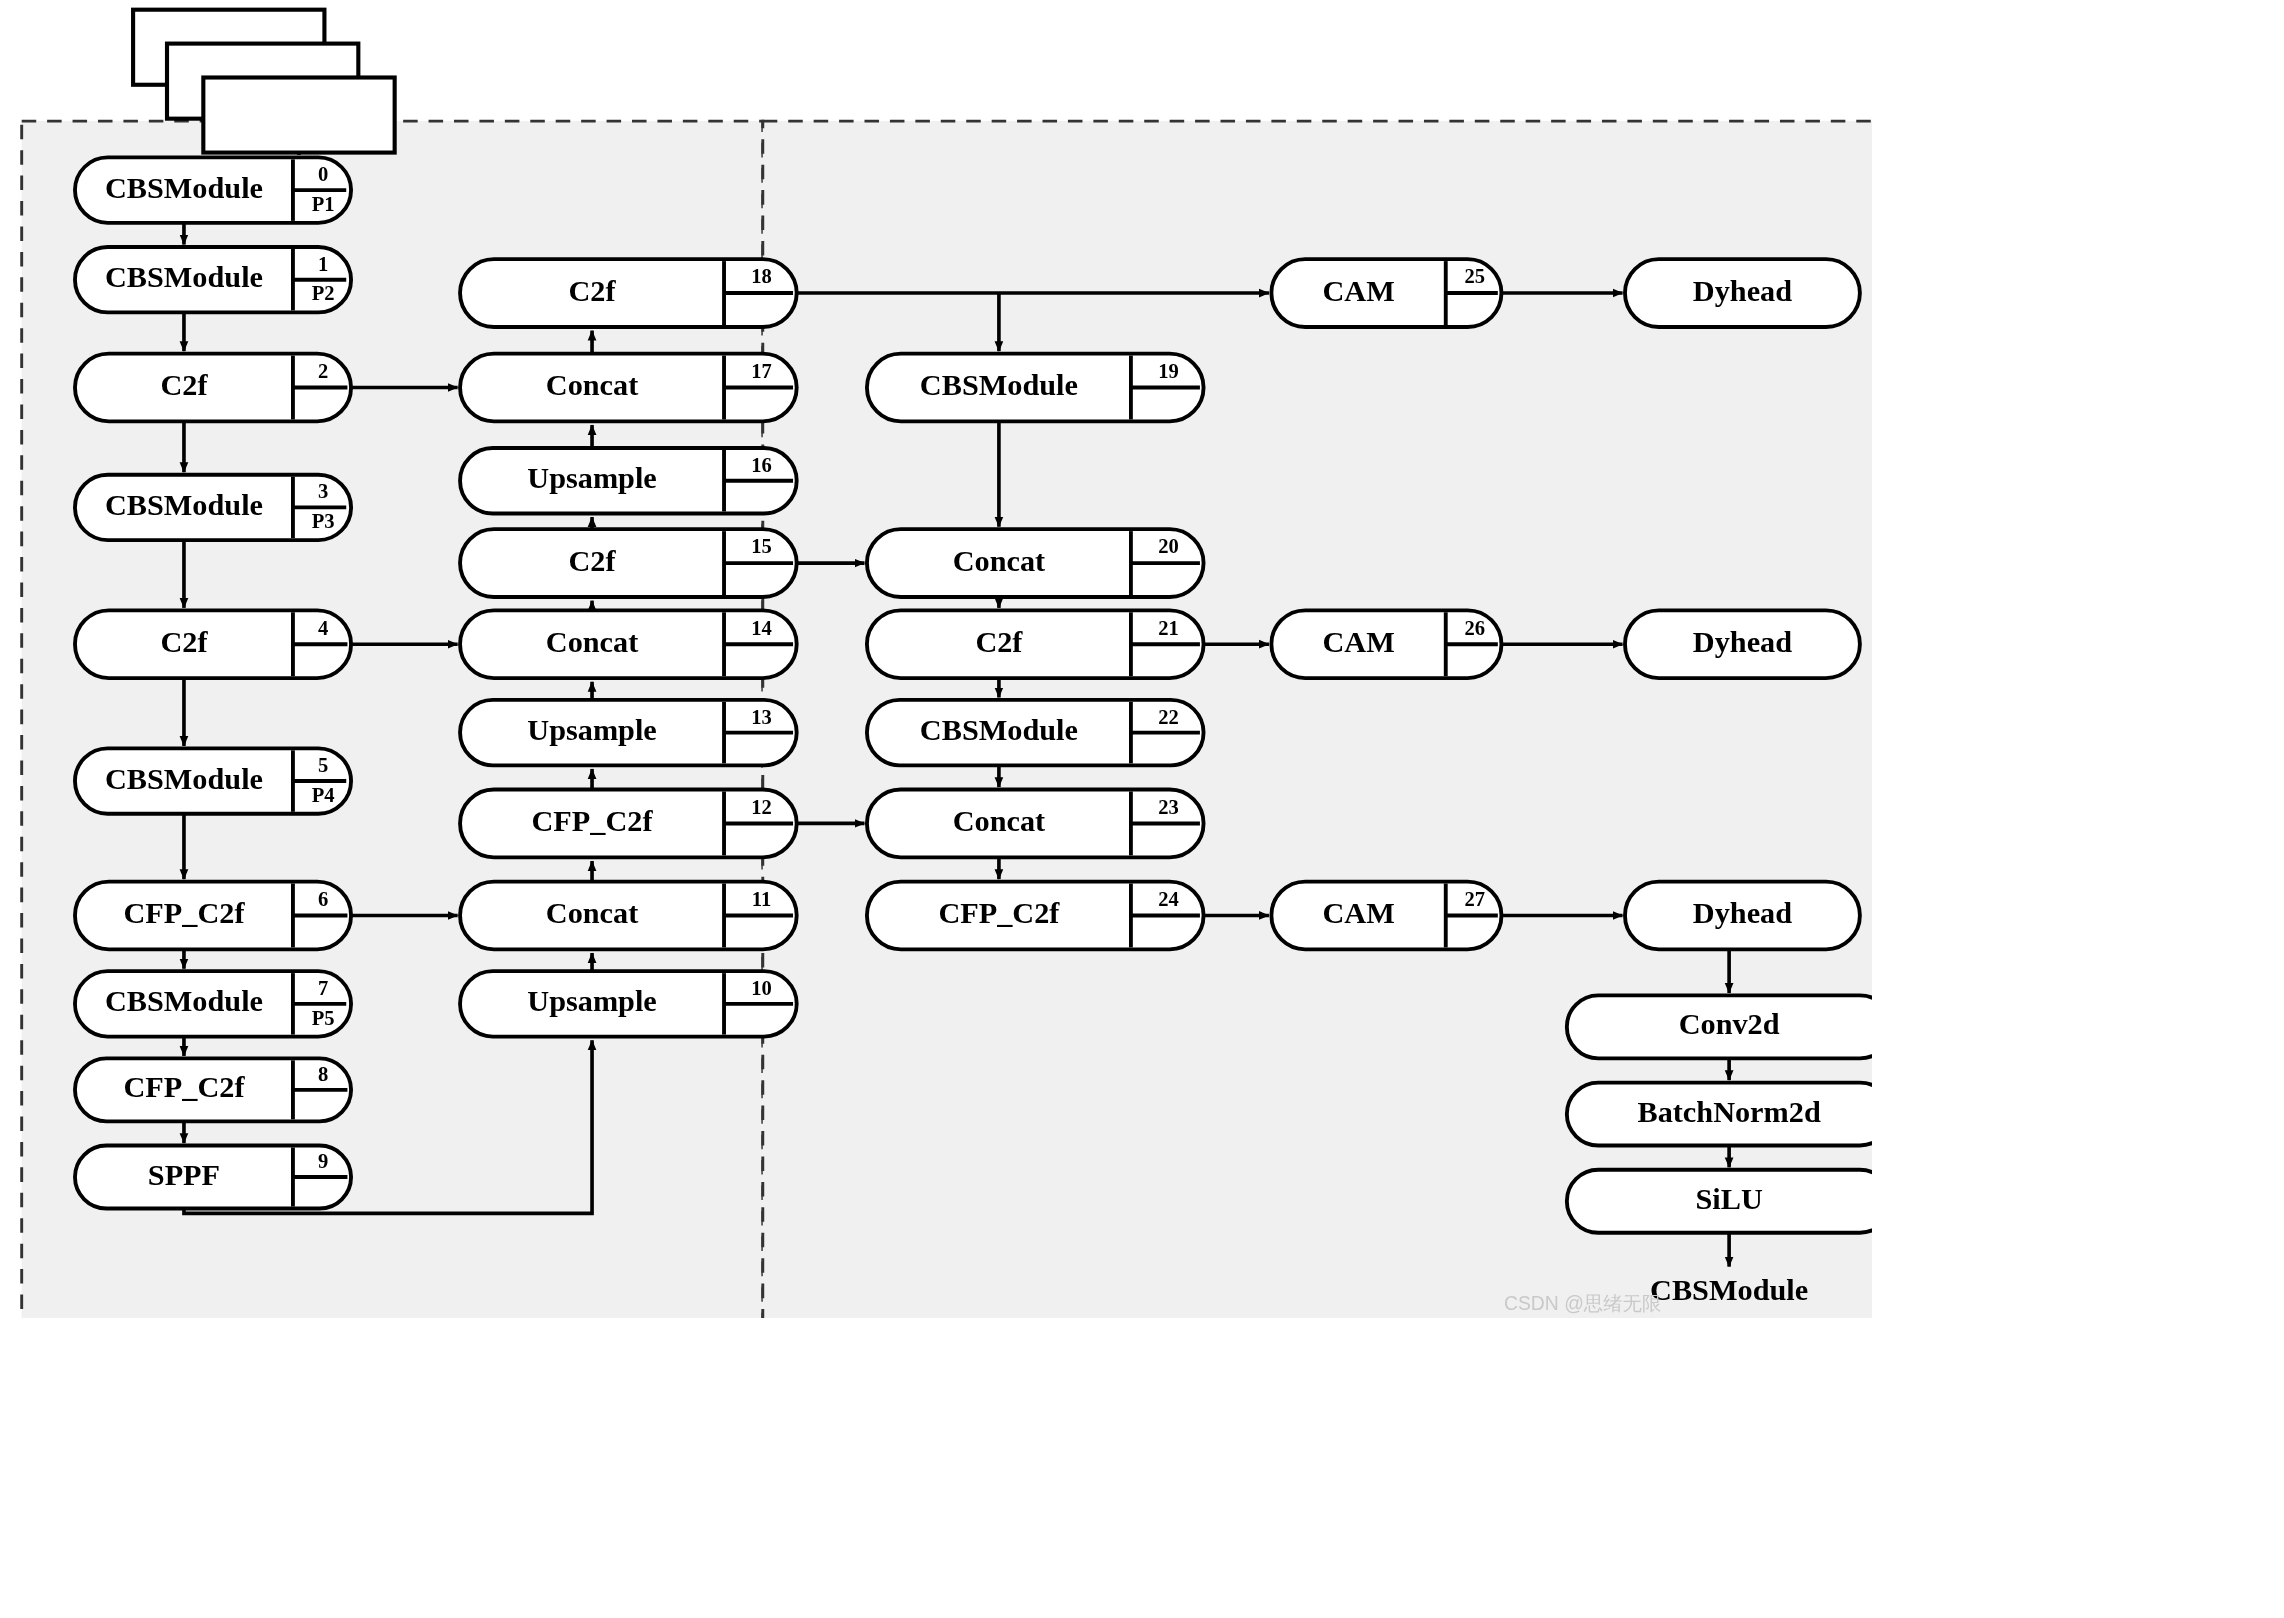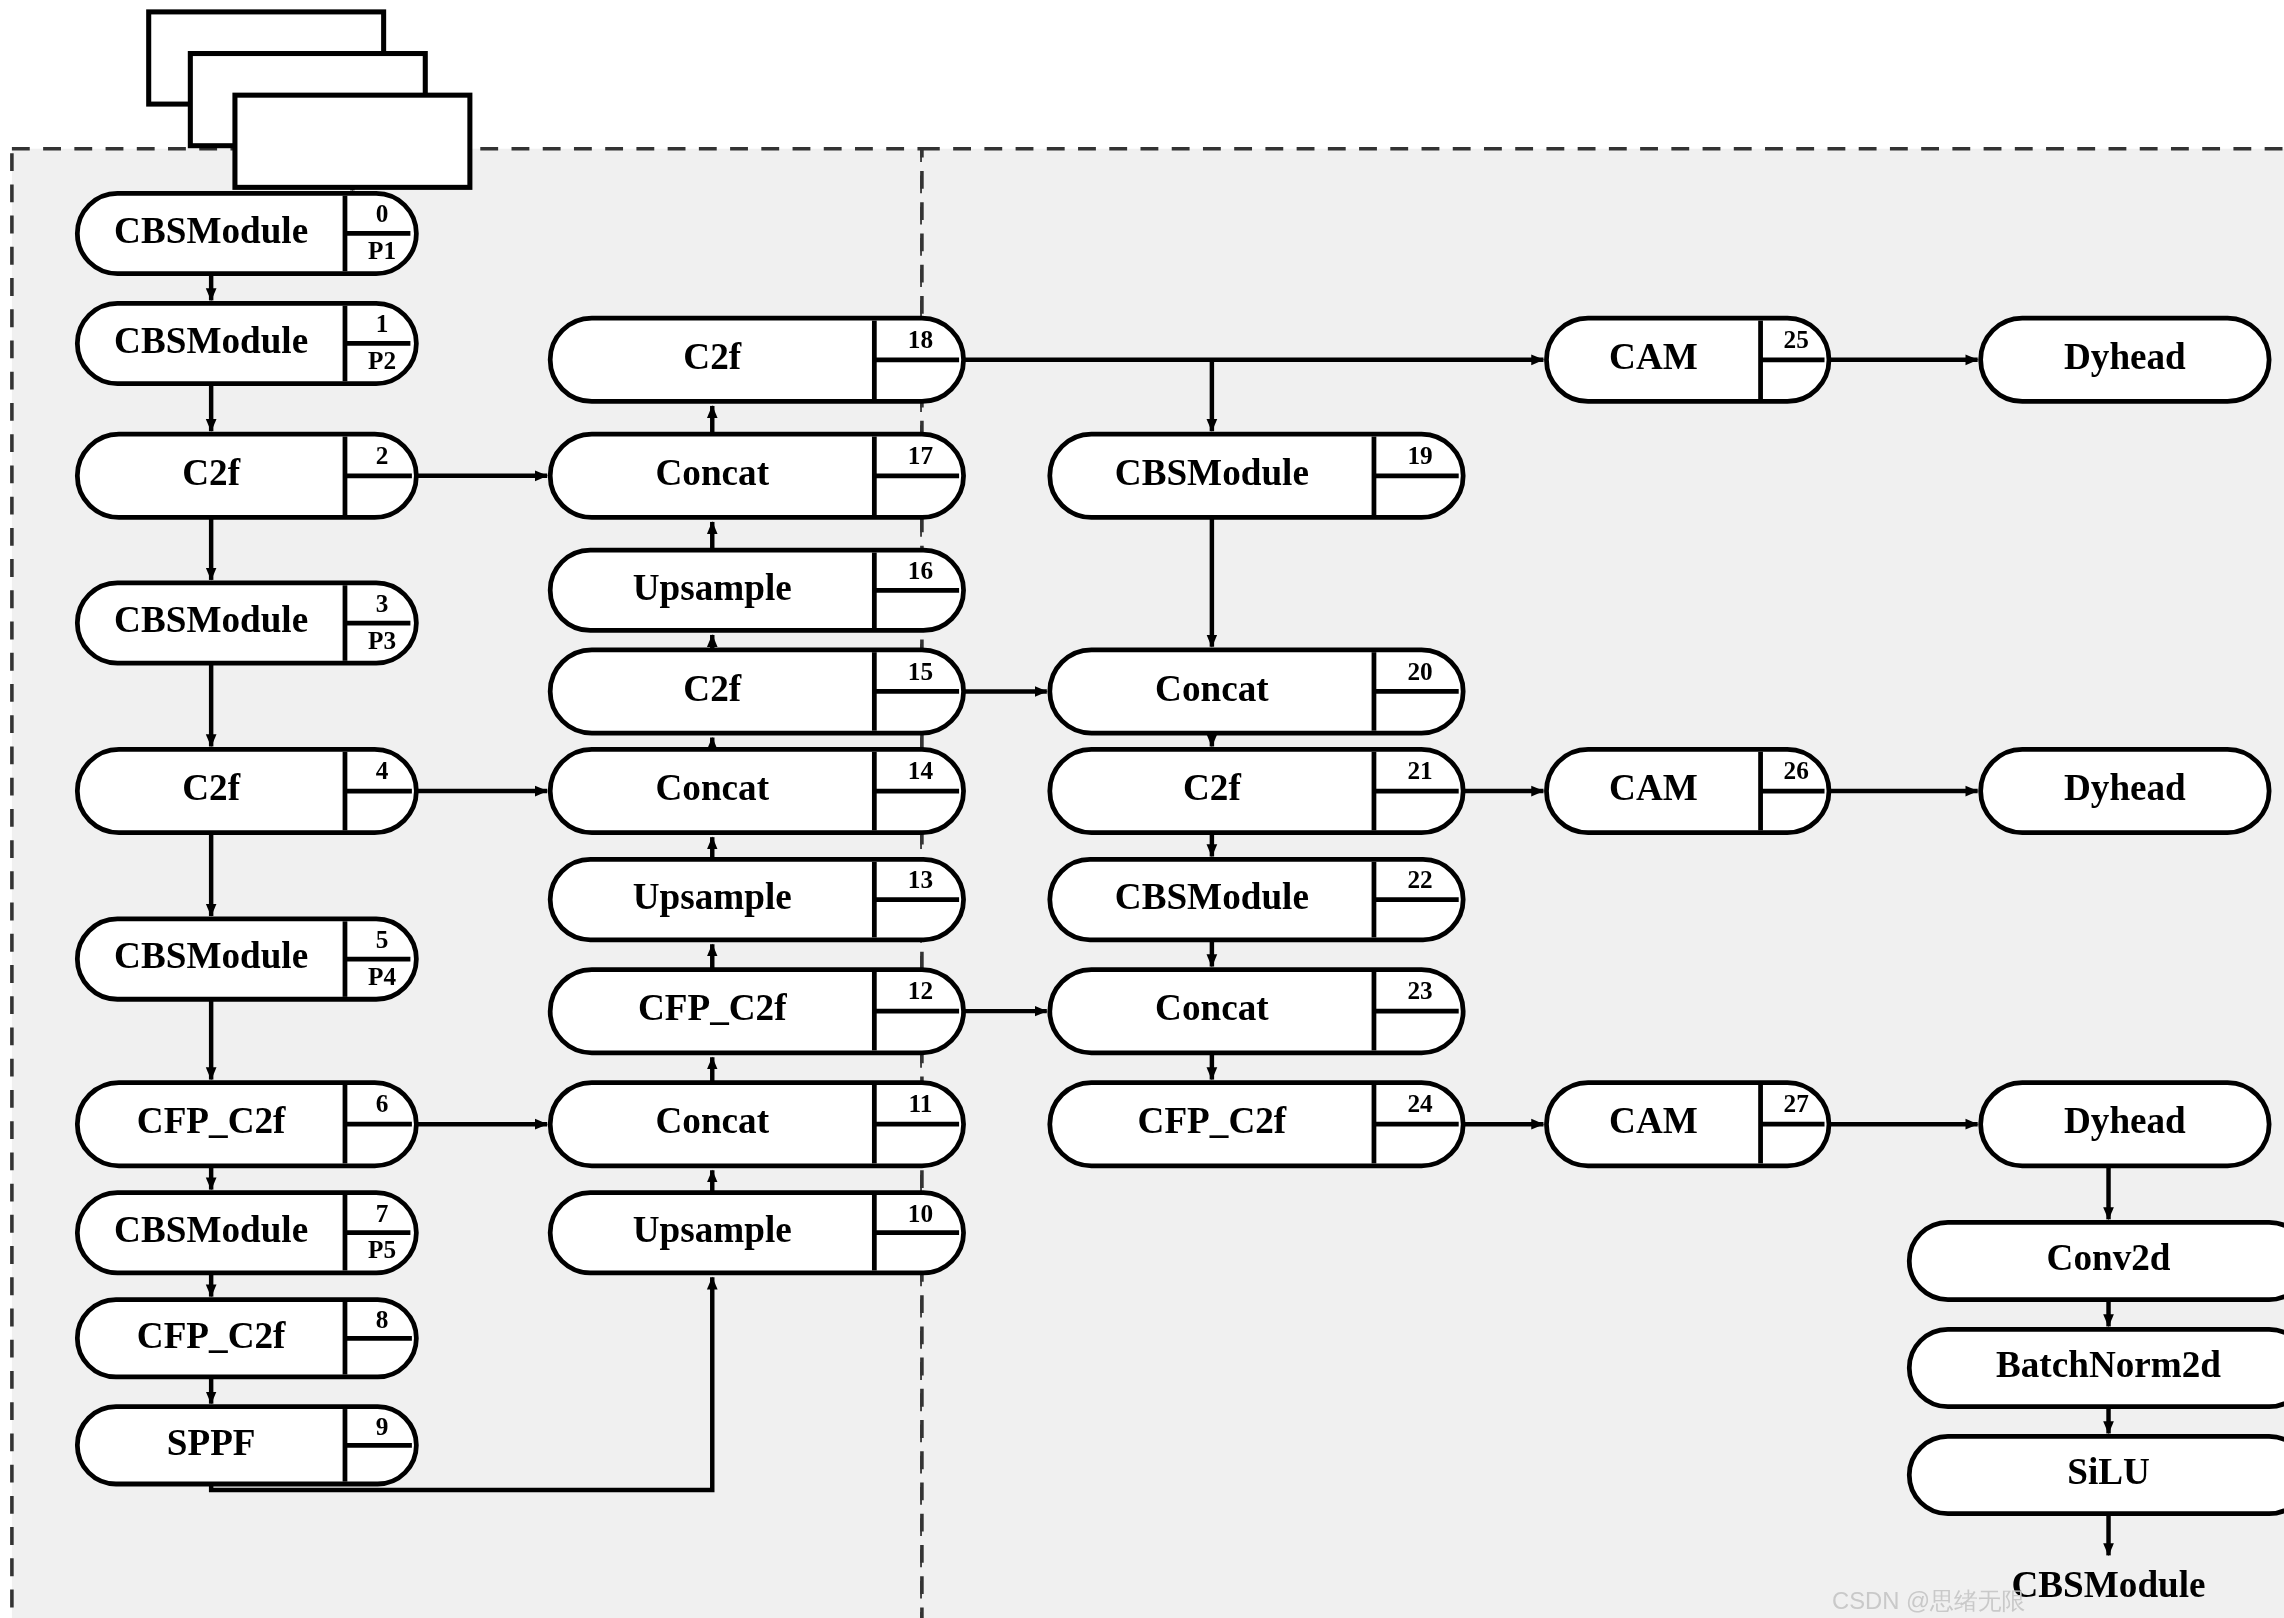--- a/index.html
+++ b/index.html
@@ -1,17 +1,17 @@
 <!DOCTYPE html>
 <html style="font-size:12px"><head>
 <meta charset="utf-8">
 <style>
   html,body{margin:0;padding:0;background:#ffffff;}
   body{font-family:"Liberation Serif", serif;}
-  #canvas{position:relative;width:2284px;height:1619px;overflow:hidden;background:#ffffff;}
+  #canvas{position:relative;width:1860px;height:1619px;overflow:hidden;background:#ffffff;margin-left:12px;}
   #diagram{position:absolute;inset:0;}
   .node-label{font-family:"Liberation Serif", serif;font-weight:bold;fill:#000;}
   .panel-label{font-family:"Liberation Serif", serif;font-weight:bold;fill:#000;}
   .tag-text{font-family:"Liberation Serif", serif;font-weight:bold;fill:#000;}
   .wm{font-family:"Liberation Sans", sans-serif;fill:#c9c9c9;}
 </style>
 </head>
 <body>
 
 <div id="canvas">

